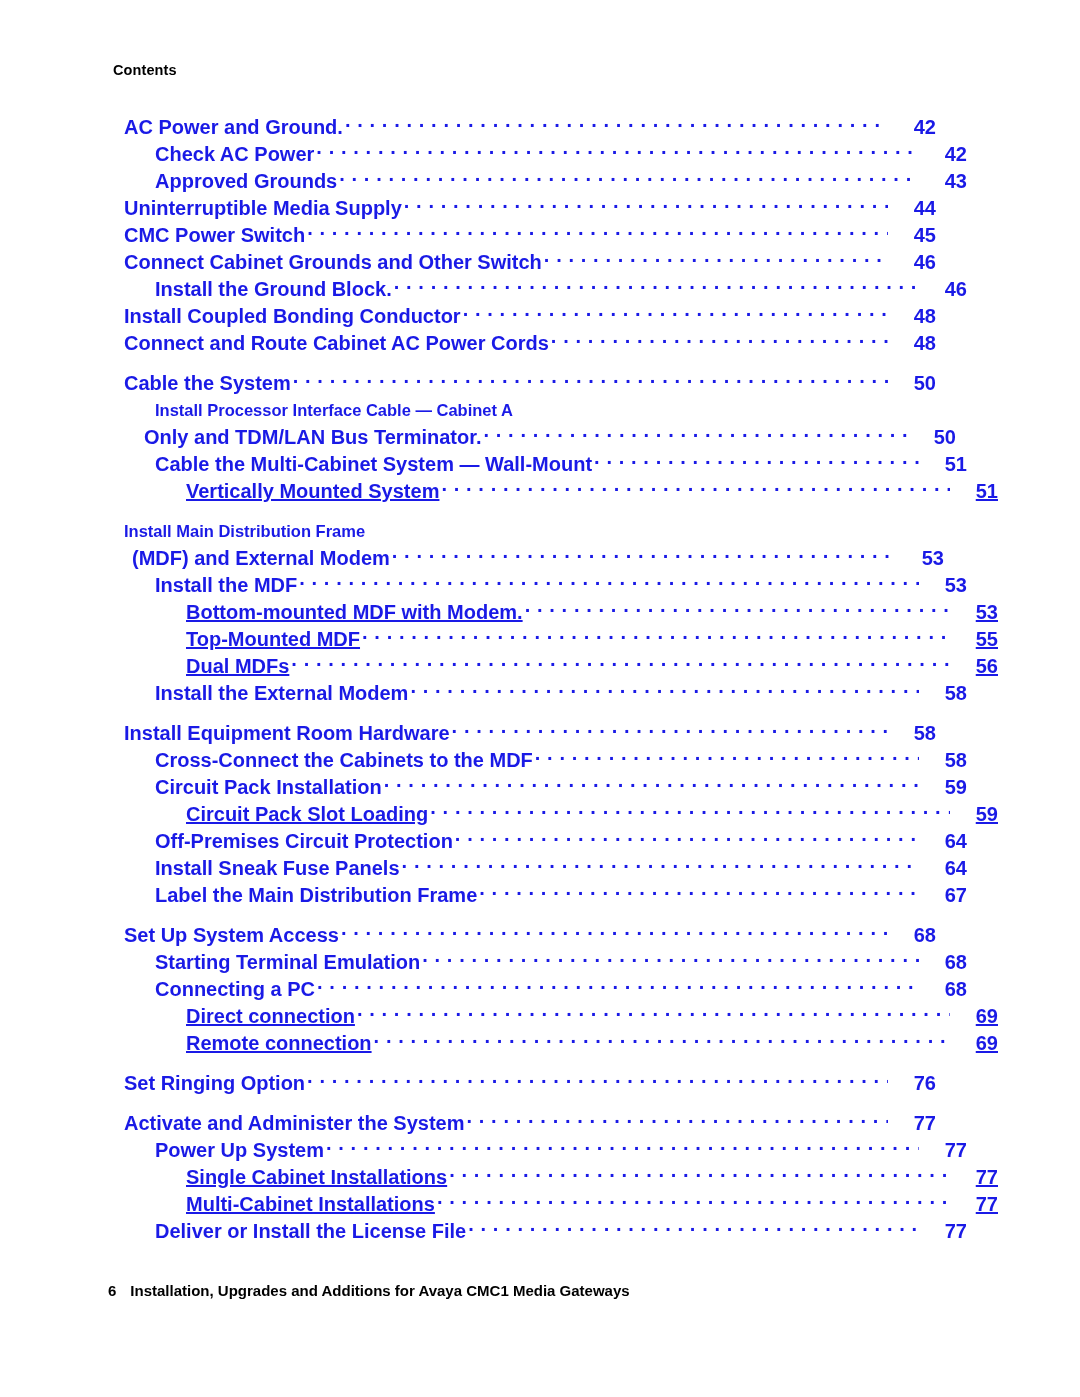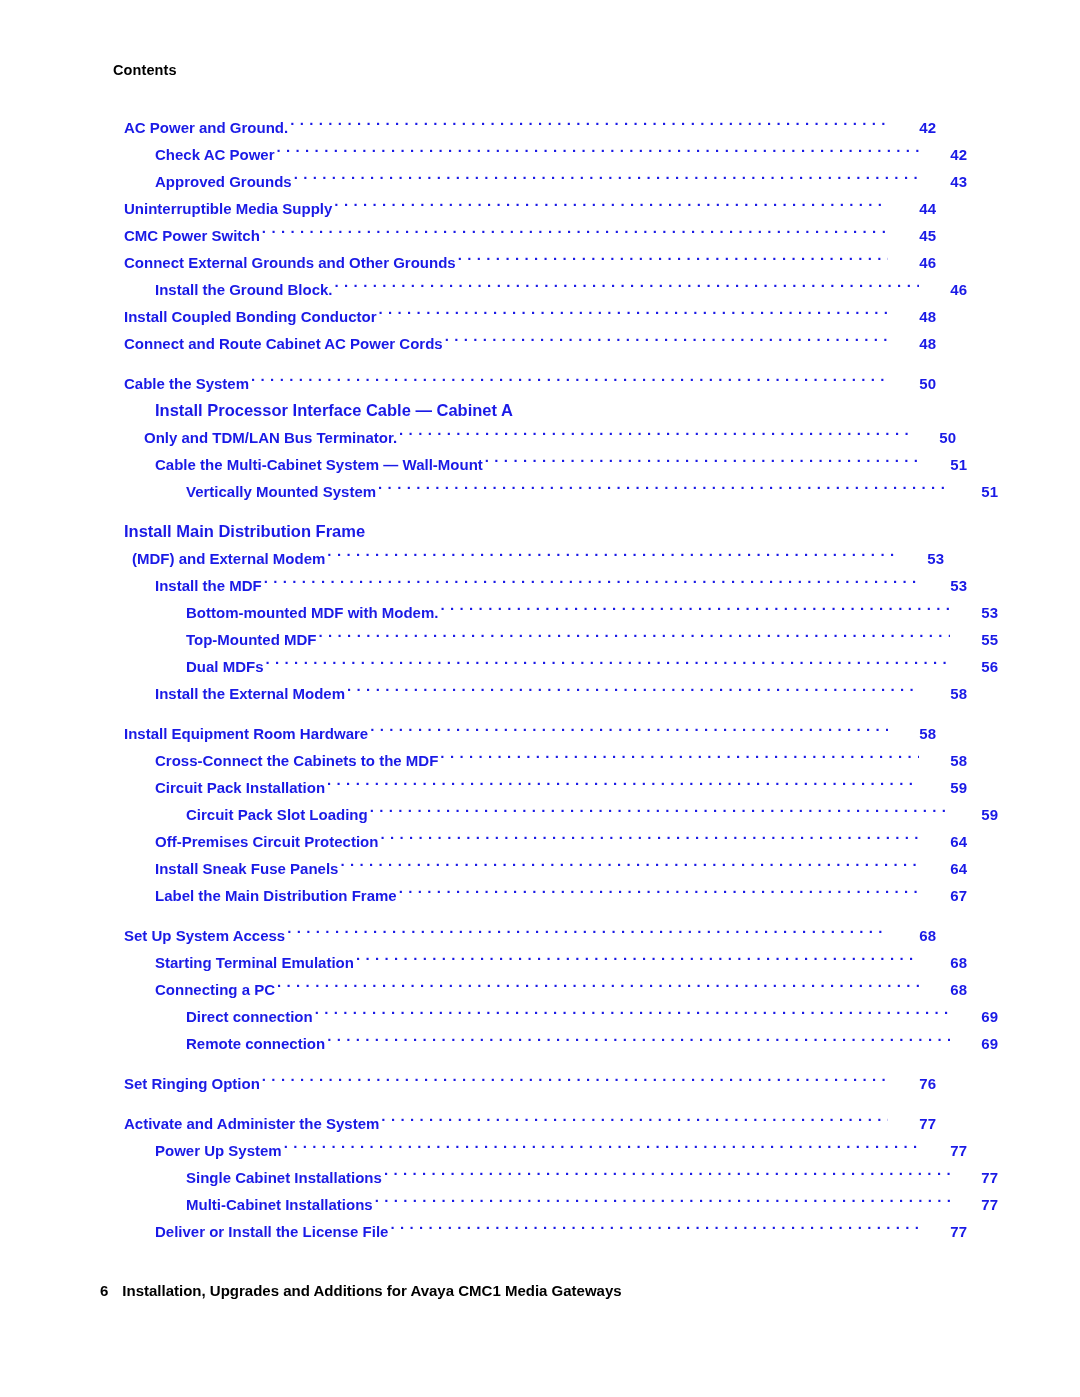--- a/index.html
+++ b/index.html
@@ -40,30 +40,30 @@
     top: 114px;
     width: 812px;
   }
 
   .toc-entry {
     display: flex;
     align-items: baseline;
     width: 100%;
     color: #1a1ae6;
     font-weight: bold;
-    font-size: 15px;
+    font-size: 20px;
     line-height: 27px;
     margin: 0;
     padding: 0;
   }
 
   
   .lvl1 { padding-left: 11px; }
   .lvl2 { padding-left: 42px; }
-  .lvl3 { padding-left: 73px; }
+  .lvl3 { padding-left: 73px; text-decoration: underline; }
 
   .gap-before { margin-top: 13px; }
 
   .toc-title {
     white-space: nowrap;
     flex: 0 0 auto;
   }
 
   .toc-leader {
     flex: 1 1 auto;
@@ -99,21 +99,21 @@
   }
   .toc-firstline.lvl0 { padding-left: 11px; }
   .toc-firstline.lvl1 { padding-left: 42px; }
 
   
   .wrap2.lvl1 { padding-left: 31px; }
   .wrap2.lvl0 { padding-left: 19px; }
 
   .footer {
     position: absolute;
-    left: 100px;
+    left: 108px;
     top: 1282px;
     font-size: 15px;
     font-weight: bold;
     color: #000000;
     white-space: nowrap;
   }
   .footer .fnum { margin-right: 14px; }
 </style>
 </head>
 <body>
@@ -142,21 +142,21 @@
         <span class="toc-title">Uninterruptible Media Supply</span>
         <span class="toc-leader"></span>
         <span class="toc-page">44</span>
       </div>
       <div class="toc-entry lvl1">
         <span class="toc-title">CMC Power Switch</span>
         <span class="toc-leader"></span>
         <span class="toc-page">45</span>
       </div>
       <div class="toc-entry lvl1">
-        <span class="toc-title">Connect External Grounds and Other Grounds</span>
+        <span class="toc-title">Connect Cabinet Grounds and Other Switch</span>
         <span class="toc-leader"></span>
         <span class="toc-page">46</span>
       </div>
       <div class="toc-entry lvl2">
         <span class="toc-title">Install the Ground Block.</span>
         <span class="toc-leader"></span>
         <span class="toc-page">46</span>
       </div>
       <div class="toc-entry lvl1">
         <span class="toc-title">Install Coupled Bonding Conductor</span>

